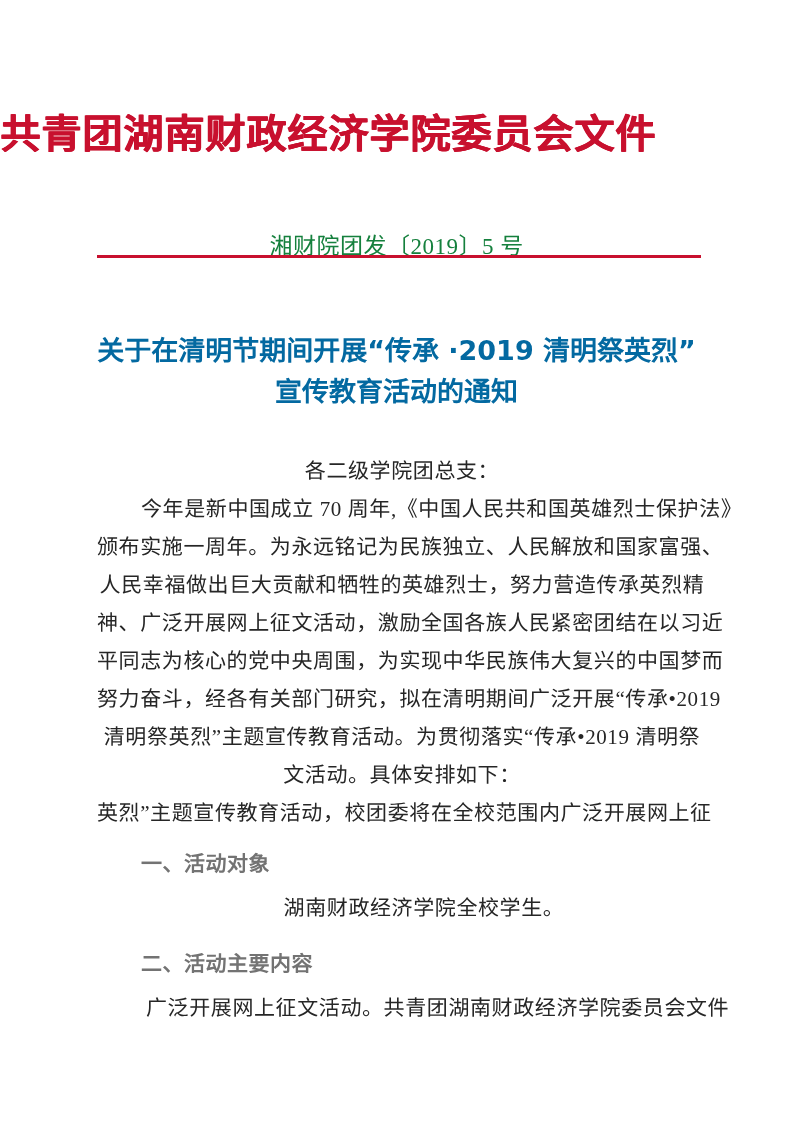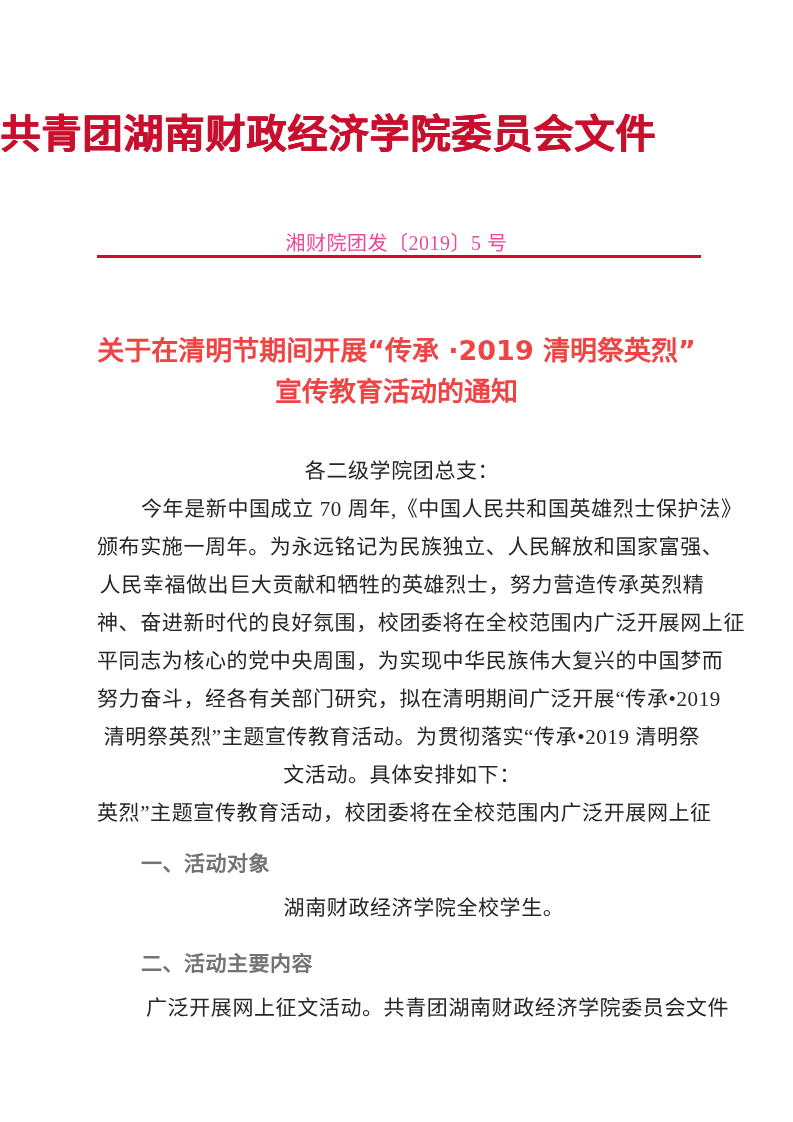--- a/index.html
+++ b/index.html
@@ -46,22 +46,22 @@
     position: absolute;
     left: 0;
     top: 227px;
     width: 793px;
     text-align: center;
   }
 
   .doc-number {
     display: inline-block;
     font-family: "Liberation Serif", "DejaVu Serif", serif;
-    font-size: 20px;
-    color: #ec4899;
+    font-size: 23px;
+    color: #15803d;
     letter-spacing: 0.5px;
     white-space: nowrap;
   }
 
   
   .red-rule {
     position: absolute;
     left: 97px;
     top: 255px;
     width: 604px;
@@ -73,21 +73,21 @@
   .headline {
     position: absolute;
     left: 76px;
     top: 330px;
     width: 641px;
     text-align: center;
     font-family: "DejaVu Sans", "Liberation Sans", sans-serif;
     font-weight: bold;
     font-size: 27px;
     line-height: 41px;
-    color: #ef4444;
+    color: #0369a1;
     letter-spacing: 0px;
   }
 
   .headline-line {
     display: block;
     white-space: nowrap;
   }
 
   
   .body-block {
@@ -162,21 +162,21 @@
     <span class="headline-line">宣传教育活动的通知</span>
   </div>
 
   <div class="body-block">
 
     <p class="salutation">各二级学院团总支：</p>
 
     <p class="body-line indent">今年是新中国成立 70 周年,《中国人民共和国英雄烈士保护法》</p>
     <p class="body-line">颁布实施一周年。为永远铭记为民族独立、人民解放和国家富强、</p>
     <p class="body-line">人民幸福做出巨大贡献和牺牲的英雄烈士，努力营造传承英烈精</p>
-    <p class="body-line">神、奋进新时代的良好氛围，校团委将在全校范围内广泛开展网上征</p>
+    <p class="body-line">神、广泛开展网上征文活动，激励全国各族人民紧密团结在以习近</p>
     <p class="body-line">平同志为核心的党中央周围，为实现中华民族伟大复兴的中国梦而</p>
     <p class="body-line">努力奋斗，经各有关部门研究，拟在清明期间广泛开展“传承•2019</p>
     <p class="body-line">清明祭英烈”主题宣传教育活动。为贯彻落实“传承•2019 清明祭</p>
     <p class="body-line">文活动。具体安排如下：</p>
     <p class="body-line">英烈”主题宣传教育活动，校团委将在全校范围内广泛开展网上征</p>
 
     <div class="spacer-line"></div>
 
     <p class="section-heading">一、活动对象</p>
     <p class="section-body">湖南财政经济学院全校学生。</p>

